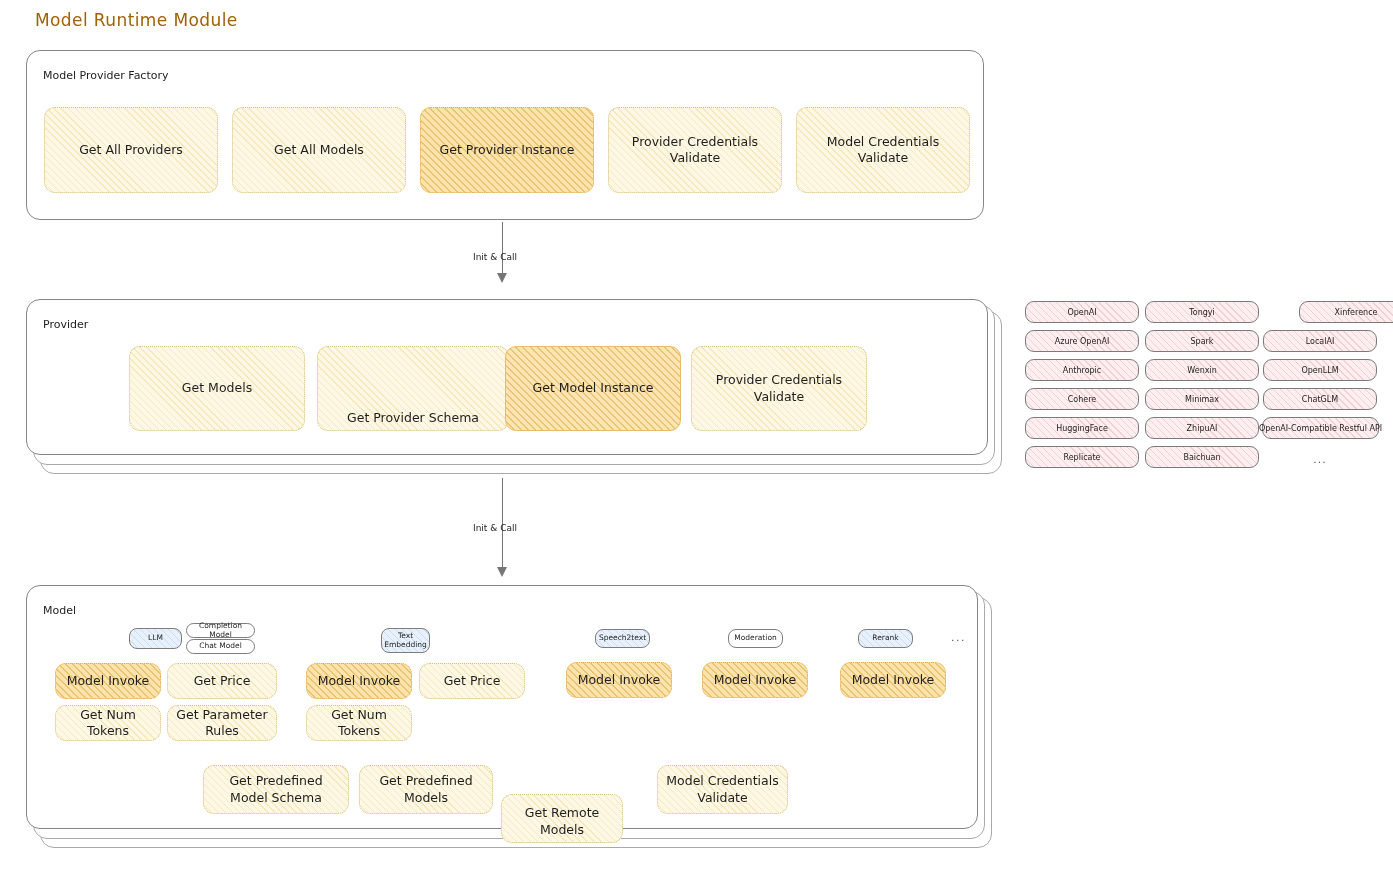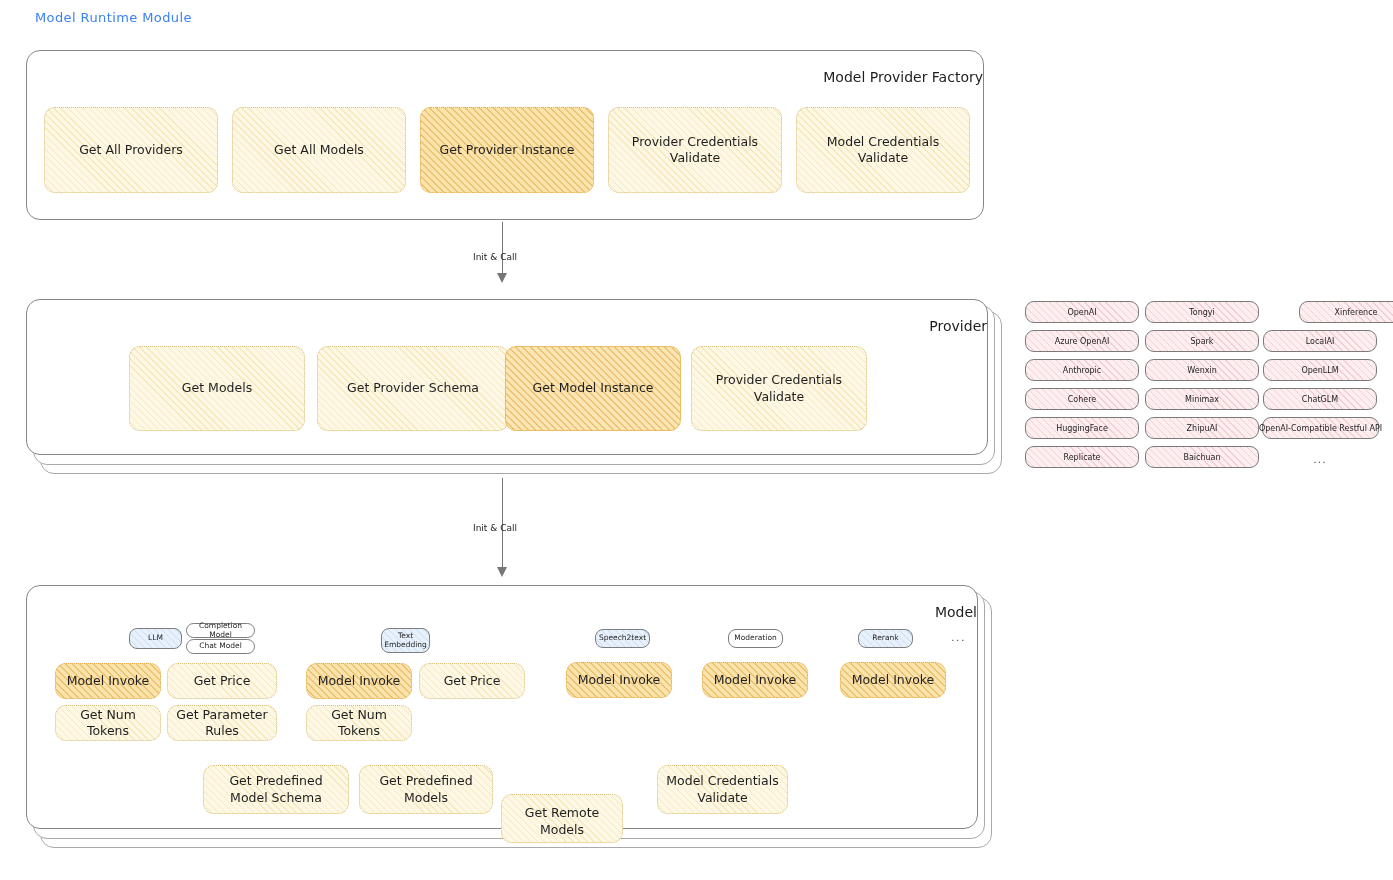--- a/index.html
+++ b/index.html
@@ -7,43 +7,43 @@
   body{
     width:1393px;height:880px;position:relative;overflow:hidden;
     font-family:"DejaVu Sans","Liberation Sans",sans-serif;
     color:#1e1e1e;
   }
   .canvas{position:absolute;left:0;top:0;width:1393px;height:880px;}
 
   
   #page-title{
     position:absolute;left:35px;top:10px;
-    font-size:13px;letter-spacing:.4px;color:#3b82f6;
+    font-size:17px;letter-spacing:.4px;color:#a16207;
   }
 
   
   .panel{
     position:absolute;
     border:1.1px solid #868686;
     border-radius:14px;
     background:#ffffff;
     box-sizing:border-box;
   }
   .panel-shadow{
     position:absolute;
     border:1px solid #a9a9a9;
     border-radius:14px;
     background:#ffffff;
     box-sizing:border-box;
   }
   .panel-title{
     position:absolute;
-    width:100%;text-align:right;
-    font-size:14px;color:#1e1e1e;
-    top:18px;left:0;
+    width:100%;text-align:left;
+    font-size:11px;color:#1e1e1e;
+    top:18px;left:16px;
   }
 
   
   .hbox{
     position:absolute;box-sizing:border-box;
     border-radius:11px;
     display:flex;align-items:center;justify-content:center;
     text-align:center;
     font-size:12.5px;line-height:1.32;
     color:#1e1e1e;
@@ -144,21 +144,21 @@
 
   <div class="panel-shadow" style="left:40px;top:311px;width:962px;height:163px;"></div>
   <div class="panel-shadow" style="left:33px;top:305px;width:962px;height:160px;"></div>
   <div class="panel" style="left:26px;top:299px;width:962px;height:156px;">
     <div class="panel-title">Provider</div>
   </div>
 
   <div class="hbox cream" style="left:129px;top:346px;width:176px;height:85px;">
     <span>Get Models</span>
   </div>
-  <div class="hbox cream" style="left:317px;top:346px;width:192px;height:85px;">
+  <div class="hbox cream" style="left:317px;top:346px;width:192px;height:85px;align-items:flex-end;">
     <span>Get Provider Schema</span>
   </div>
   <div class="hbox amber" style="left:505px;top:346px;width:176px;height:85px;">
     <span>Get Model Instance</span>
   </div>
   <div class="hbox cream" style="left:691px;top:346px;width:176px;height:85px;">
     <span>Provider Credentials Validate</span>
   </div>
 
   <div class="pill" style="left:1025px;top:301px;width:114px;height:22px;">

